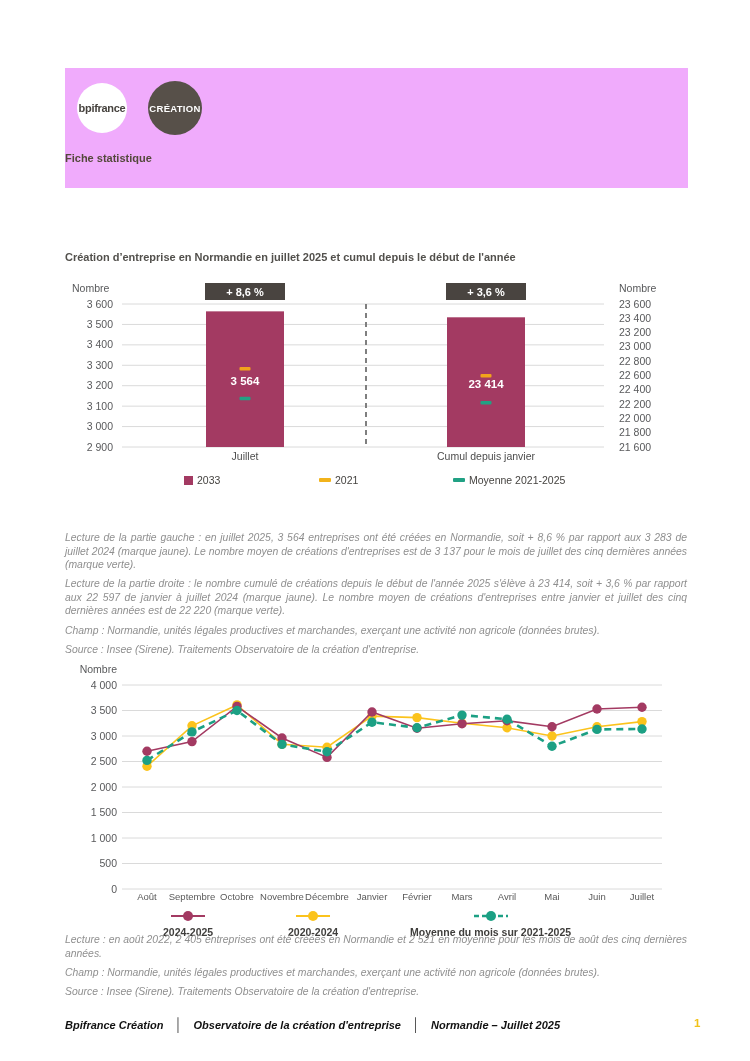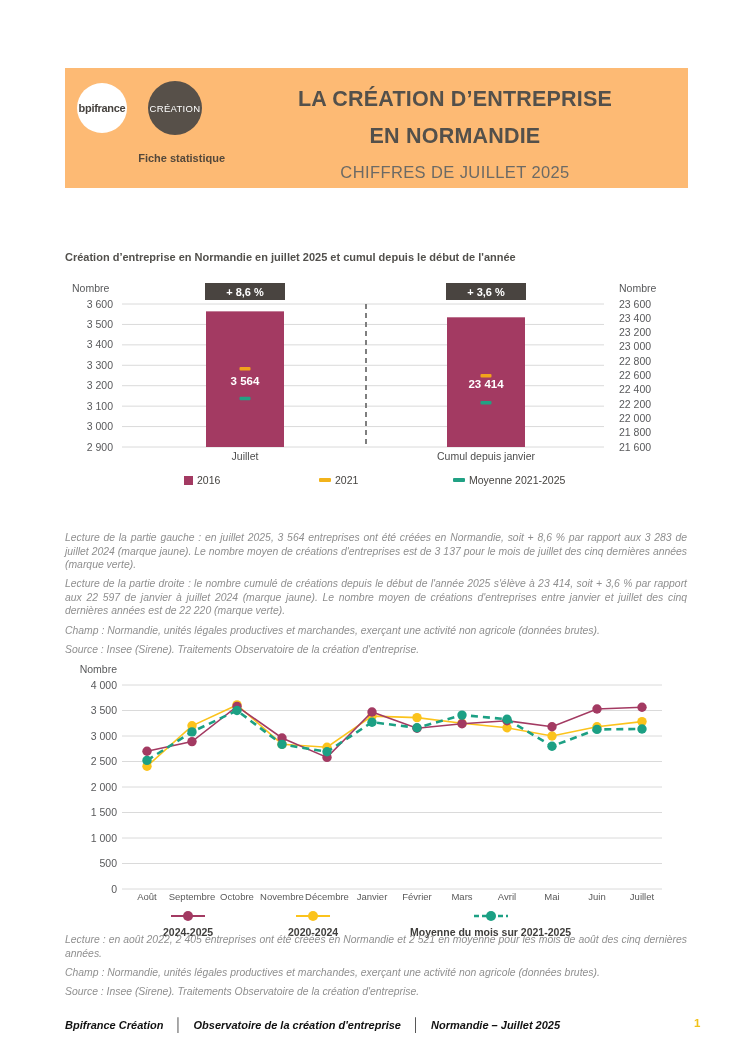--- a/index.html
+++ b/index.html
@@ -1,26 +1,26 @@
 <!DOCTYPE html>
 <html><head>
 <meta charset="utf-8">
 <style>
   html,body{margin:0;padding:0;background:#ffffff;}
   .page{position:relative;width:750px;height:1061px;background:#ffffff;overflow:hidden;
         font-family:"Liberation Sans", sans-serif;}
 
   
-  .banner{position:absolute;left:65px;top:68px;width:623px;height:120px;background:#fdba74;}
+  .banner{position:absolute;left:65px;top:68px;width:623px;height:120px;background:#f0abfc;}
   .logo-circle{position:absolute;border-radius:50%;display:flex;align-items:center;justify-content:center;}
   .logo-white{left:12px;top:15px;width:50px;height:50px;background:#ffffff;}
   .logo-white span{font-weight:bold;font-size:11px;color:#46423E;letter-spacing:-0.3px;}
   .logo-dark{left:83px;top:13px;width:54px;height:54px;background:#575049;}
-  .logo-dark span{font-weight:normal;font-size:9.5px;color:#ffffff;letter-spacing:0.3px;}
-  .tagline{position:absolute;left:0;top:84px;width:160px;text-align:right;
+  .logo-dark span{font-weight:bold;font-size:9.5px;color:#ffffff;letter-spacing:0.3px;}
+  .tagline{position:absolute;left:0;top:84px;width:160px;text-align:left;
            font-weight:bold;font-size:11px;color:#54483B;}
   .title-block{position:absolute;left:165px;top:13px;right:8px;text-align:center;}
   .title-line{font-weight:bold;font-size:21.5px;line-height:37px;color:#53504B;letter-spacing:0.2px;}
   .subtitle{font-size:16.5px;line-height:26px;color:#6C6A65;letter-spacing:0.4px;margin-top:4px;}
 
   
   .chart-title{position:absolute;left:65px;width:622px;font-weight:bold;font-size:11px;color:#52504C;}
   .chart-title.c1{top:251px;}
   .chart-title.c2{top:637px;}
 
@@ -64,25 +64,20 @@
 <div class="page">
 
   <div class="banner">
     <div class="logo-circle logo-white">
       <span>bpifrance</span>
     </div>
     <div class="logo-circle logo-dark">
       <span>CRÉATION</span>
     </div>
     <div class="tagline">Fiche statistique</div>
-    <div class="title-block">
-      <div class="title-line">LA CRÉATION D’ENTREPRISE</div>
-      <div class="title-line">EN NORMANDIE</div>
-      <div class="subtitle">CHIFFRES DE JUILLET 2025</div>
-    </div>
   </div>
 
   <div class="chart-title c1">Création d’entreprise en Normandie en juillet 2025 et cumul depuis le début de l'année</div>
   <svg id="chart1-svg" class="chart-svg" width="620" height="195">
       <g>
         <line x1="57" y1="29" x2="539" y2="29" stroke="#DADADA" stroke-width="1"></line>
         <text x="48" y="32.5" class="ax" text-anchor="end">3 600</text>
         <line x1="57" y1="49.42857142857143" x2="539" y2="49.42857142857143" stroke="#DADADA" stroke-width="1"></line>
         <text x="48" y="52.92857142857143" class="ax" text-anchor="end">3 500</text>
         <line x1="57" y1="69.85714285714286" x2="539" y2="69.85714285714286" stroke="#DADADA" stroke-width="1"></line>
@@ -127,21 +122,21 @@
           <rect x="415.5" y="98.96449999999999" width="11" height="3.5" rx="1" fill="#F2A31B"></rect>
           <rect x="415.5" y="125.91999999999999" width="11" height="3.5" rx="1" fill="#21A184"></rect>
           <text x="421" y="113" class="val" text-anchor="middle">23 414</text>
           <text x="421" y="185" class="cat" text-anchor="middle">Cumul depuis janvier</text>
         </g>
       </g>
     </svg>
   <div id="legend1" class="legend">
       <div class="lg-item" style="left: 119px;">
         <span class="lg-square" style="background: rgb(163, 58, 98);"></span>
-        <span>2016</span>
+        <span>2033</span>
       </div>
       <div class="lg-item" style="left: 254px;">
         <span class="lg-dash" style="background: rgb(242, 179, 27);"></span>
         <span>2021</span>
       </div>
       <div class="lg-item" style="left: 388px;">
         <span class="lg-dash" style="background: rgb(33, 161, 132);"></span>
         <span>Moyenne 2021-2025</span>
       </div>
     </div>

